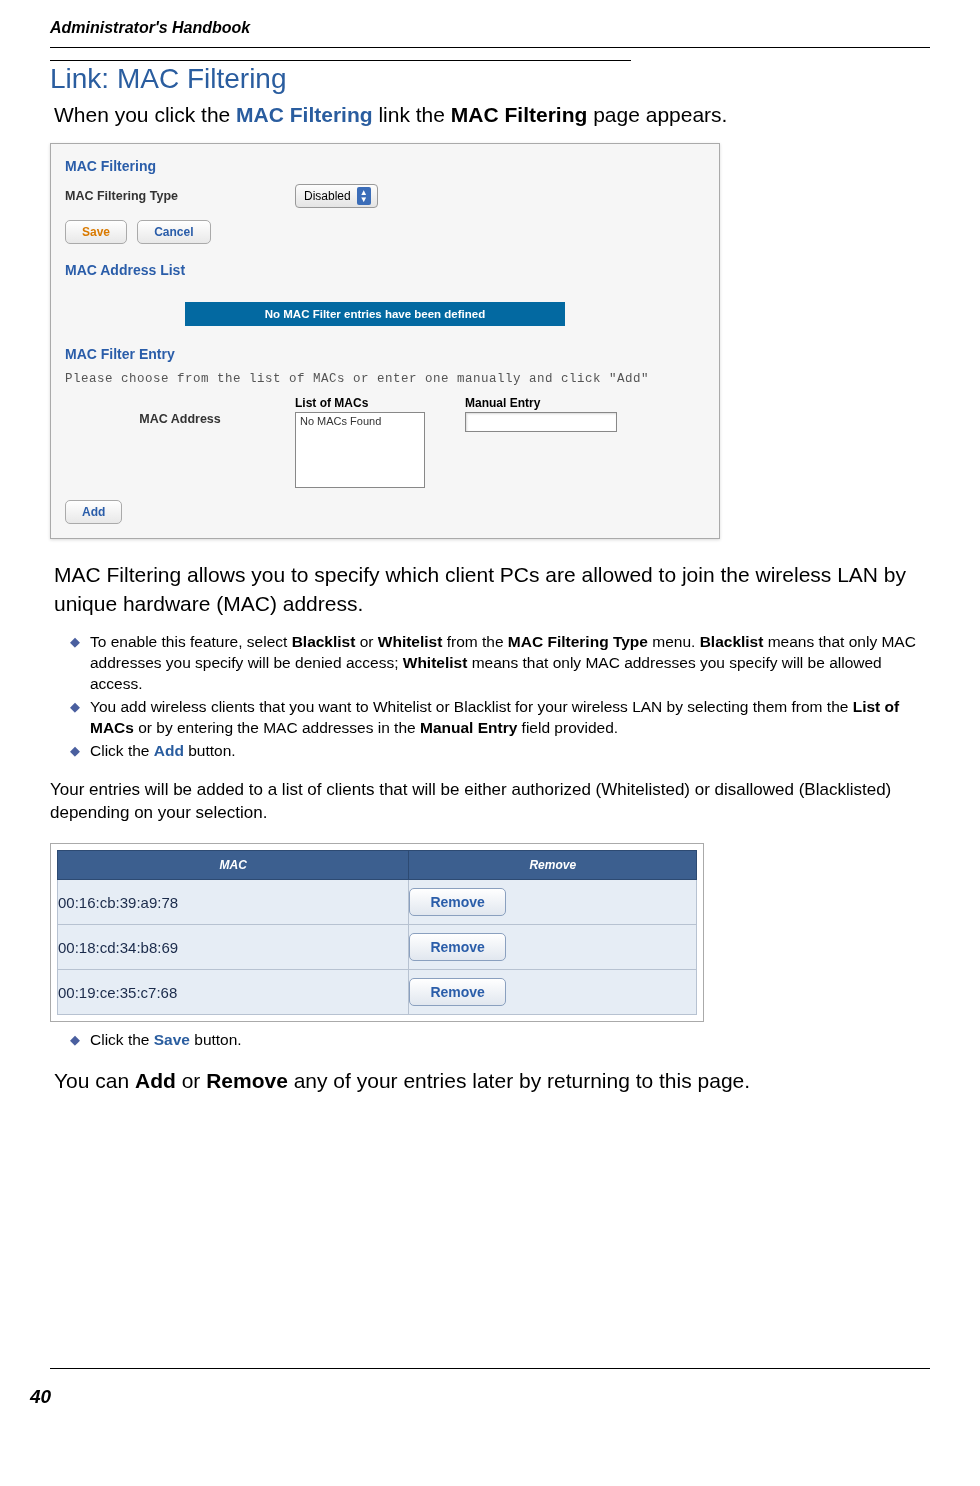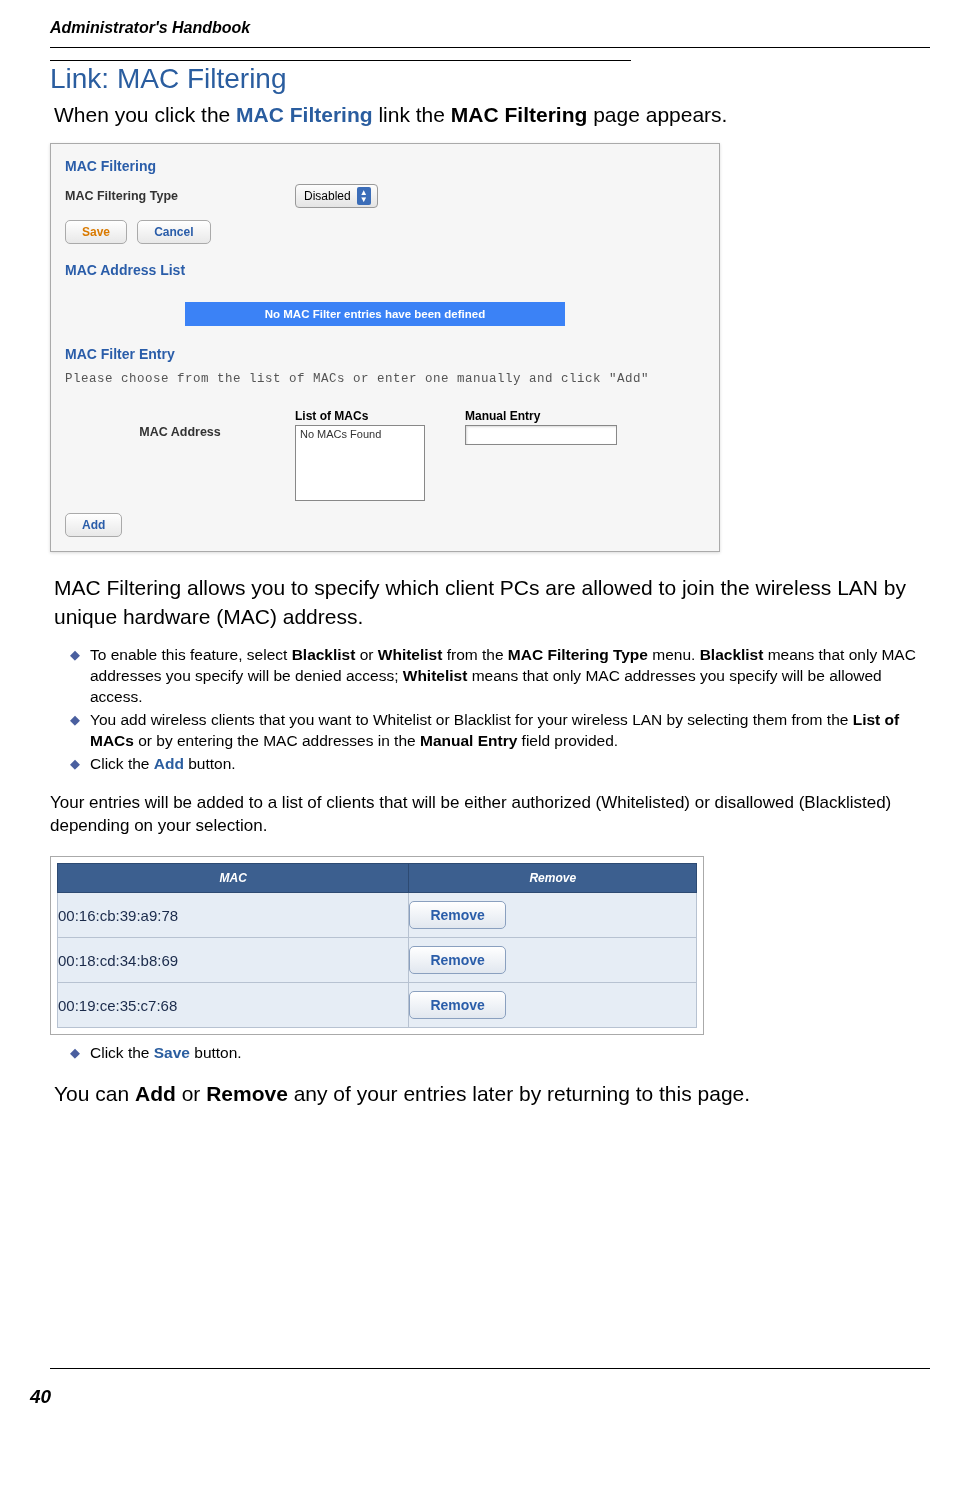--- a/index.html
+++ b/index.html
@@ -102,37 +102,37 @@
     border-radius: 5px;
     padding: 4px 16px;
     font-size: 12px;
     font-weight: bold;
     color: #2a5da9;
     margin-right: 6px;
     display: inline-block;
   }
   .btn.orange { color: #d97a00; }
   .filter-bar {
-    background: #3b82f6;
+    background: #0369a1;
     color: #fff;
     font-size: 11.5px;
     font-weight: bold;
     text-align: center;
     padding: 6px 0;
     width: 380px;
     margin-left: 120px;
     margin-bottom: 20px;
     margin-top: 24px;
   }
   .entry-text {
     font-size: 12.5px;
     color: #555;
     font-family: 'Courier New', monospace;
     letter-spacing: 0.5px;
-    margin-bottom: 23px;
+    margin-bottom: 10px;
   }
   .entry-row {
     display: flex;
     align-items: flex-start;
   }
   .entry-row .col-label {
     font-size: 12px;
     font-weight: bold;
     margin-bottom: 2px;
     display: block;

